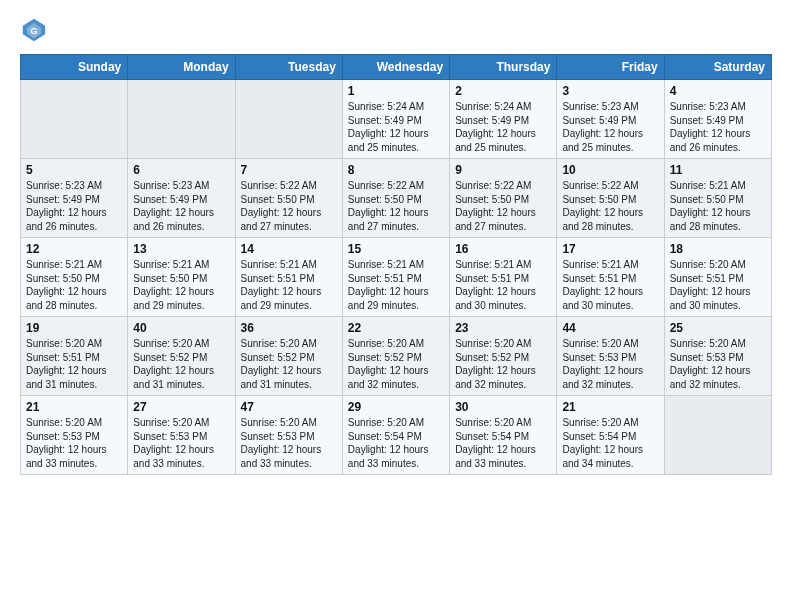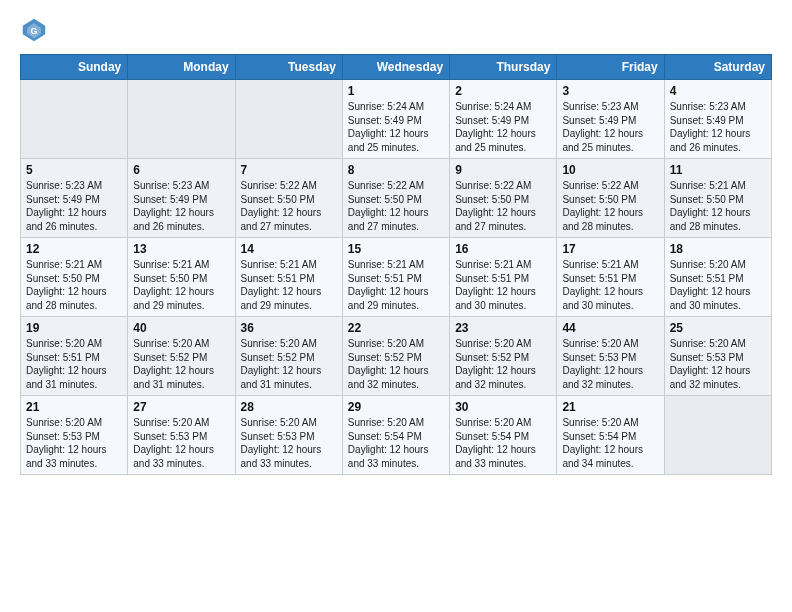--- a/index.html
+++ b/index.html
@@ -323,21 +323,21 @@
 and 33 minutes.</div>
           </td>
           <td>
             <span class="day-num">27</span>
             <div class="day-info" style="white-space: pre-line;">Sunrise: 5:20 AM
 Sunset: 5:53 PM
 Daylight: 12 hours
 and 33 minutes.</div>
           </td>
           <td>
-            <span class="day-num">28</span>
+            <span class="day-num">47</span>
             <div class="day-info" style="white-space: pre-line;">Sunrise: 5:20 AM
 Sunset: 5:53 PM
 Daylight: 12 hours
 and 33 minutes.</div>
           </td>
           <td>
             <span class="day-num">29</span>
             <div class="day-info" style="white-space: pre-line;">Sunrise: 5:20 AM
 Sunset: 5:54 PM
 Daylight: 12 hours

